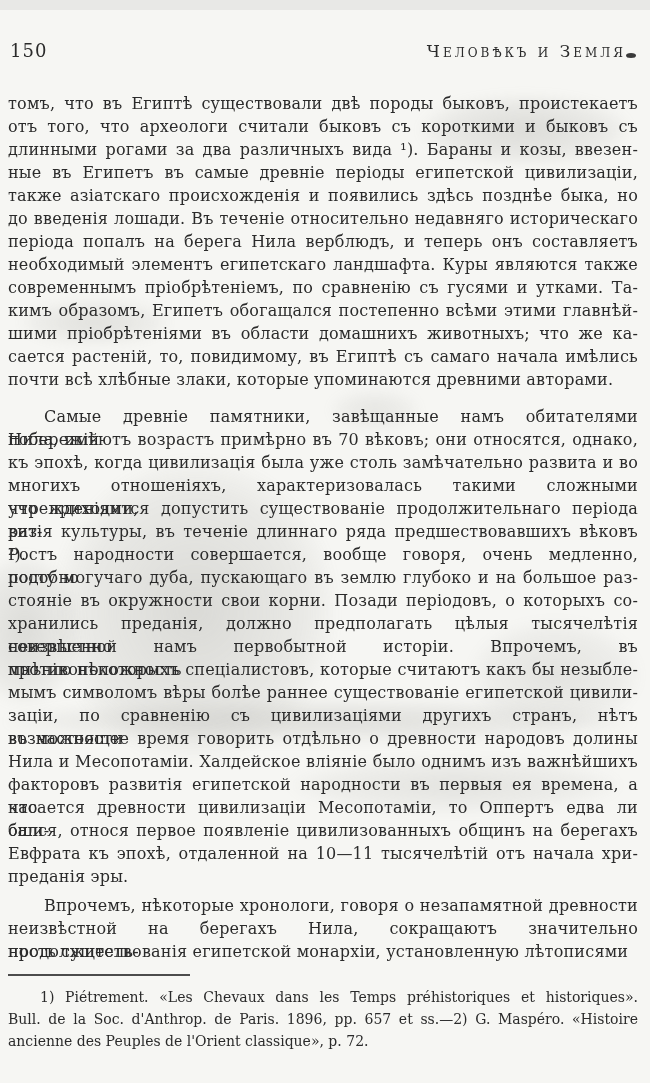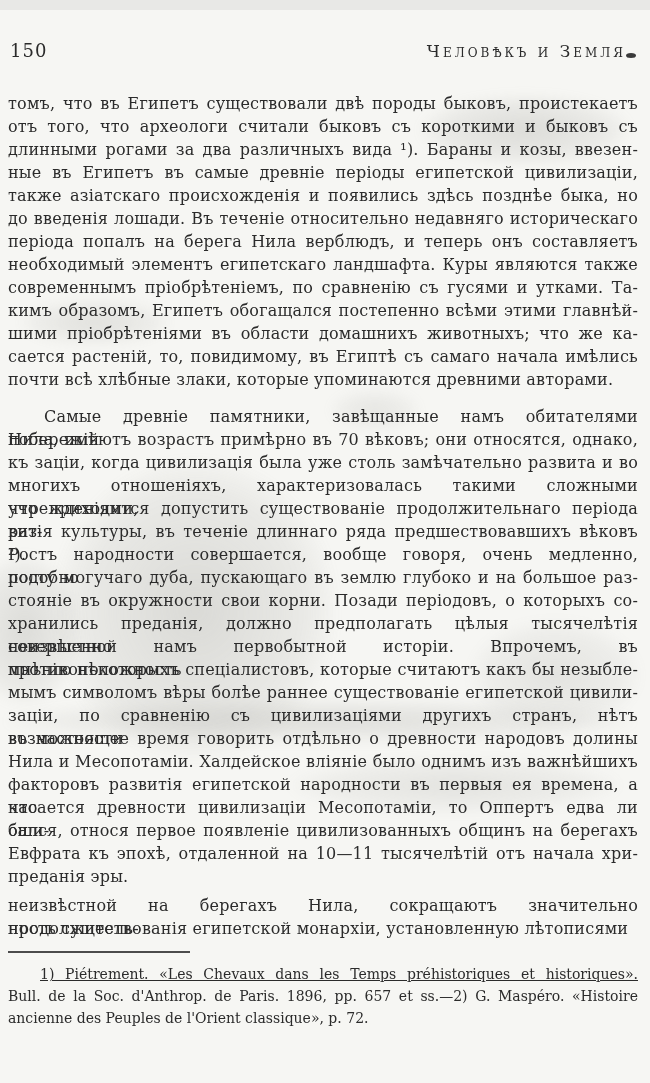--- a/index.html
+++ b/index.html
@@ -92,21 +92,21 @@
   .footnotes {
     margin-top: 10px;
     font-size: 14px;
   }
   .fline {
     height: 22px;
     line-height: 22px;
     text-align: justify;
     text-align-last: justify;
   }
-  .fline.indent { text-indent: 32px; text-decoration: underline; }
+  .fline.indent { text-indent: 32px; }
   .fline.last { text-align-last: left; }
 </style>
 </head>
 <body>
 
 <div class="page">
 
   <div class="smudge sm1"></div>
   <div class="smudge sm2"></div>
   <div class="smudge sm3"></div>
@@ -120,39 +120,39 @@
 
     <div class="page-header">
       <span class="page-number">150</span>
       <span class="running-title">Человѣкъ и Земля</span>
       <span class="ink-spot"></span>
     </div>
 
     <div class="text-column">
 
       <div class="para p1">
-        <div class="line">томъ, что въ Египетъ существовали двѣ породы быковъ, проистекаетъ</div>
+        <div class="line">томъ, что въ Египтѣ существовали двѣ породы быковъ, проистекаетъ</div>
         <div class="line">отъ того, что археологи считали быковъ съ короткими и быковъ съ</div>
         <div class="line">длинными рогами за два различныхъ вида ¹). Бараны и козы, ввезен-</div>
         <div class="line">ные въ Египетъ въ самые древніе періоды египетской цивилизаціи,</div>
         <div class="line">также азіатскаго происхожденія и появились здѣсь позднѣе быка, но</div>
         <div class="line">до введенія лошади. Въ теченіе относительно недавняго историческаго</div>
         <div class="line">періода попалъ на берега Нила верблюдъ, и теперь онъ составляетъ</div>
         <div class="line">необходимый элементъ египетскаго ландшафта. Куры являются также</div>
         <div class="line">современнымъ пріобрѣтеніемъ, по сравненію съ гусями и утками. Та-</div>
         <div class="line">кимъ образомъ, Египетъ обогащался постепенно всѣми этими главнѣй-</div>
         <div class="line">шими пріобрѣтеніями въ области домашнихъ животныхъ; что же ка-</div>
         <div class="line">сается растеній, то, повидимому, въ Египтѣ съ самаго начала имѣлись</div>
         <div class="line last">почти всѣ хлѣбные злаки, которые упоминаются древними авторами.</div>
       </div>
 
       <div class="para p2">
         <div class="line indent">Самые древніе памятники, завѣщанные намъ обитателями побережій</div>
         <div class="line">Нила, имѣютъ возрастъ примѣрно въ 70 вѣковъ; они относятся, однако,</div>
-        <div class="line">къ заціи, когда цивилизація была уже столь замѣчательно развита и во</div>
+        <div class="line">къ эпохѣ, когда цивилизація была уже столь замѣчательно развита и во</div>
         <div class="line">многихъ отношеніяхъ, характеризовалась такими сложными учрежденіями,</div>
         <div class="line">что приходится допустить существованіе продолжительнаго періода раз-</div>
         <div class="line">витія культуры, въ теченіе длиннаго ряда предшествовавшихъ вѣковъ ²).</div>
         <div class="line">Ростъ народности совершается, вообще говоря, очень медленно, подобно</div>
         <div class="line">росту могучаго дуба, пускающаго въ землю глубоко и на большое раз-</div>
         <div class="line">стояніе въ окружности свои корни. Позади періодовъ, о которыхъ со-</div>
         <div class="line">хранились преданія, должно предполагать цѣлыя тысячелѣтія совершенно</div>
         <div class="line">неизвѣстной намъ первобытной исторіи. Впрочемъ, въ противоположность</div>
         <div class="line">мнѣнію нѣкоторыхъ спеціалистовъ, которые считаютъ какъ бы незыбле-</div>
         <div class="line">мымъ символомъ вѣры болѣе раннее существованіе египетской цивили-</div>
@@ -160,20 +160,21 @@
         <div class="line">въ настоящее время говорить отдѣльно о древности народовъ долины</div>
         <div class="line">Нила и Месопотаміи. Халдейское вліяніе было однимъ изъ важнѣйшихъ</div>
         <div class="line">факторовъ развитія египетской народности въ первыя ея времена, а что</div>
         <div class="line">касается древности цивилизаціи Месопотаміи, то Оппертъ едва ли оши-</div>
         <div class="line">бался, относя первое появленіе цивилизованныхъ общинъ на берегахъ</div>
         <div class="line">Евфрата къ эпохѣ, отдаленной на 10—11 тысячелѣтій отъ начала хри-</div>
         <div class="line last">преданія эры.</div>
       </div>
 
       <div class="para p3">
+        <div class="line indent">Впрочемъ, нѣкоторые хронологи, говоря о незапамятной древности</div>
         <div class="line">неизвѣстной на берегахъ Нила, сокращаютъ значительно продолжитель-</div>
         <div class="line last">ность существованія египетской монархіи, установленную лѣтописями</div>
       </div>
 
       <hr class="footnote-separator">
 
       <div class="footnotes">
         <div class="fline indent">1) Piétrement. «Les Chevaux dans les Temps préhistoriques et historiques».</div>
         <div class="fline">Bull. de la Soc. d'Anthrop. de Paris. 1896, pp. 657 et ss.—2) G. Maspéro. «Histoire</div>
         <div class="fline last">ancienne des Peuples de l'Orient classique», p. 72.</div>

